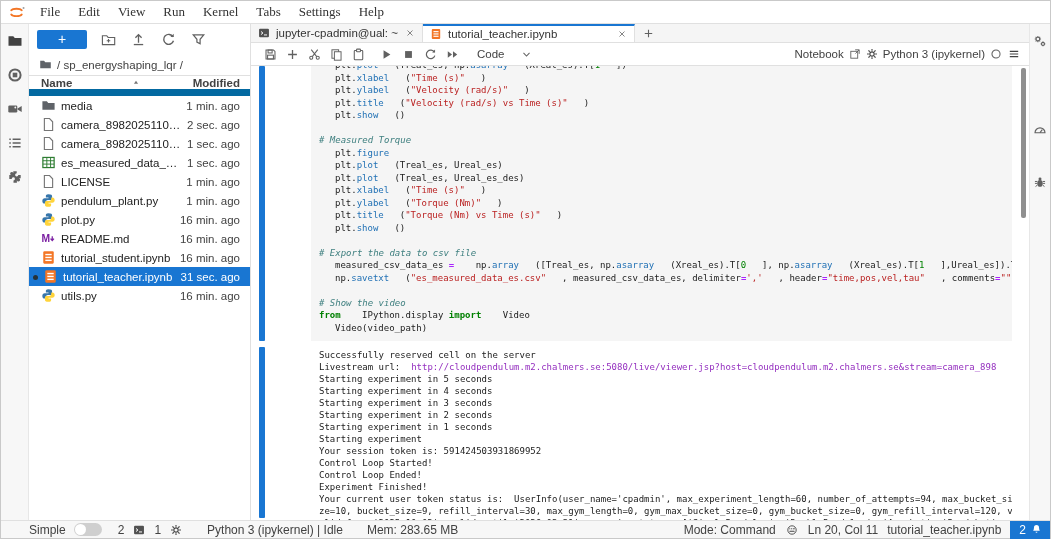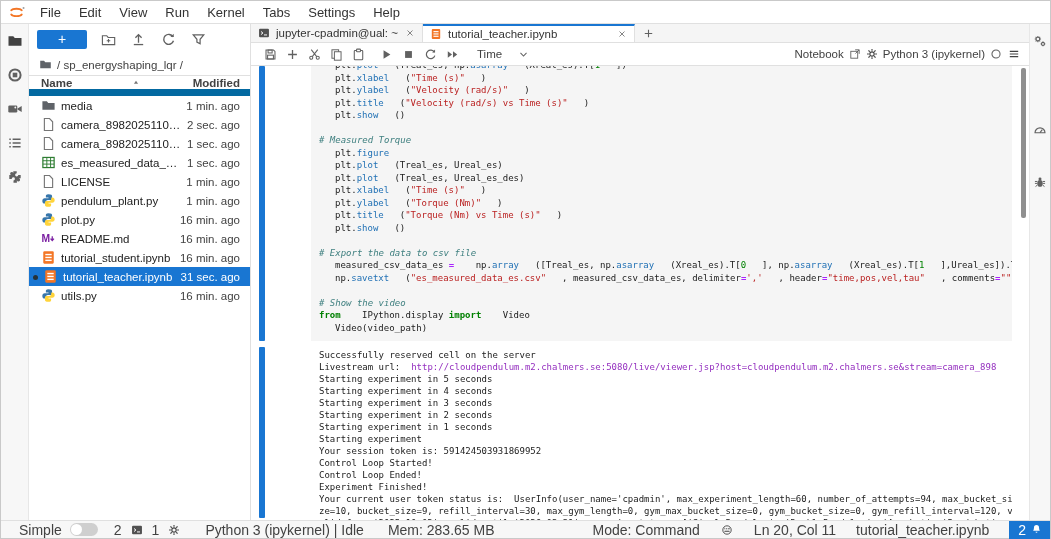--- a/index.html
+++ b/index.html
@@ -6,21 +6,21 @@
   html,body { width:1051px; height:539px; overflow:hidden; background:#fff;
     font-family:"Liberation Sans", sans-serif; }
   .app { width:1051px; height:539px; display:flex; flex-direction:column;
     border:1px solid #c9c9c9; background:#fff; }
 
   
   .menubar { height:23px; display:flex; align-items:center; background:#fff;
     border-bottom:1px solid #e0e0e0; flex:0 0 23px; }
   .logo { width:30px; display:flex; justify-content:center; align-items:center; }
   .mitem { padding:0 9px; font-size:13px; color:#333; cursor:default; }
-  .menu-items { display:flex; align-items:flex-end; }
+  .menu-items { display:flex; align-items:flex-end;font-family:Liberation Serif, serif; }
 
   
   .main-row { flex:1; display:flex; min-height:0; }
 
   .activity { width:28px; background:#f7f7f7; display:flex; flex-direction:column;
     align-items:center; padding-top:7px; flex:0 0 28px; }
   .activity.left { border-right:1px solid #e7e7e7; }
   .activity.right { width:21px; flex:0 0 21px; border-left:1px solid #e7e7e7; }
   .aicon { width:20px; height:20px; margin-bottom:14px; display:flex;
     align-items:center; justify-content:center; }
@@ -100,30 +100,30 @@
   .tk-n { color:#008000; } .tk-o { color:#aa22ff; font-weight:bold; }
   .outbox { position:absolute; left:68px; top:283px; right:17px; bottom:0; overflow:hidden; }
   .ol { font-family:"DejaVu Sans Mono", monospace; font-size:9px; line-height:12px;
     white-space:pre; color:#212121; }
   .tk-t { color:#212121; } .tk-u { color:#942fbf; }
   .vscroll { position:absolute; right:3px; top:2px; width:5px; height:150px;
     background:#8f8f8f; border-radius:2px; cursor:pointer; }
 
   
   .statusbar { height:18px; flex:0 0 18px; background:#f7f7f7; border-top:1px solid #e0e0e0;
-    display:flex; align-items:center; font-size:14px; color:#424242; padding-left:18px; }
+    display:flex; align-items:center; font-size:12px; color:#424242; padding-left:28px; }
   .sb-item { display:flex; align-items:center; gap:4px; white-space:nowrap; }
   .toggle { width:28px; height:13px; background:#cfcfcf; border-radius:7px;
     margin:0 16px 0 8px; position:relative; cursor:pointer; }
   .toggle .knob { position:absolute; left:1px; top:1px; width:11px; height:11px;
     background:#fff; border-radius:50%; }
   .sicon { width:14px; height:14px; display:flex; align-items:center; justify-content:center; }
   .sicon svg { width:12px; height:12px; }
   .gap28 { margin-right:24px; } .gap8 { margin-right:8px; }
-  .sb-right { margin-left:auto; display:flex; align-items:center; gap:20px;text-align:center; }
+  .sb-right { margin-left:auto; display:flex; align-items:center; gap:9px;text-align:center; }
   .notif { height:18px; background:#1976d2; color:#fff; display:flex; align-items:center;
     gap:5px; padding:0 8px 0 9px; cursor:pointer; }
   .notif svg { width:11px; height:11px; }
 </style>
 </head>
 <body>
 
 <div class="app">
 
   <div class="menubar">
@@ -425,21 +425,21 @@
               <path d="M12.8 5.2A5.3 5.3 0 1 0 13.3 9.4" fill="none" stroke="#616161" stroke-width="1.5"></path>
               <path d="M13.6 1.8v3.6h-3.6z" fill="#616161"></path>
             </svg>
           </div>
         <div class="tbtn">
             <svg viewBox="0 0 16 16" width="100%" height="100%">
               <path d="M2.2 4l5.2 4-5.2 4zM8.6 4l5.2 4-5.2 4z" fill="#616161"></path>
             </svg>
           </div>
         <div class="celltype">
-          <span>Time</span>
+          <span>Code</span>
           <span style="display:flex">
               <svg viewBox="0 0 16 16" width="100%" height="100%">
                 <path d="M3.6 5.8L8 10.2l4.4-4.4" stroke="#616161" stroke-width="1.5" fill="none"></path>
               </svg>
             </span>
         </div>
         <div class="tb-right">
           <div class="grp">
             <span>Notebook</span>
             <span style="display:flex">

